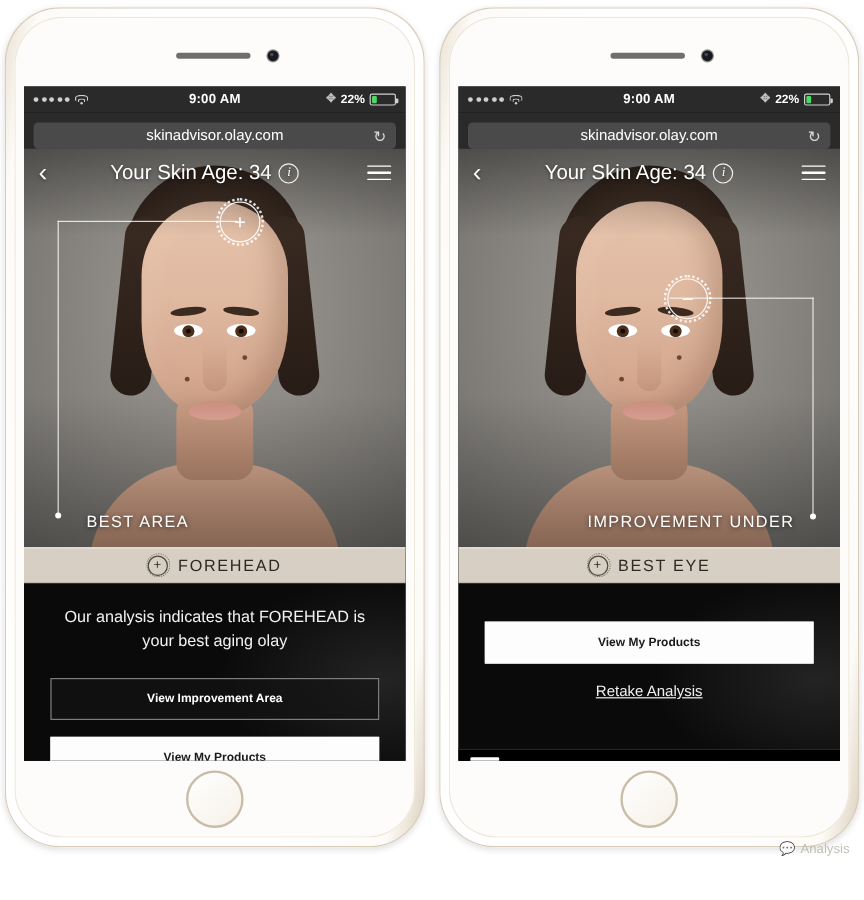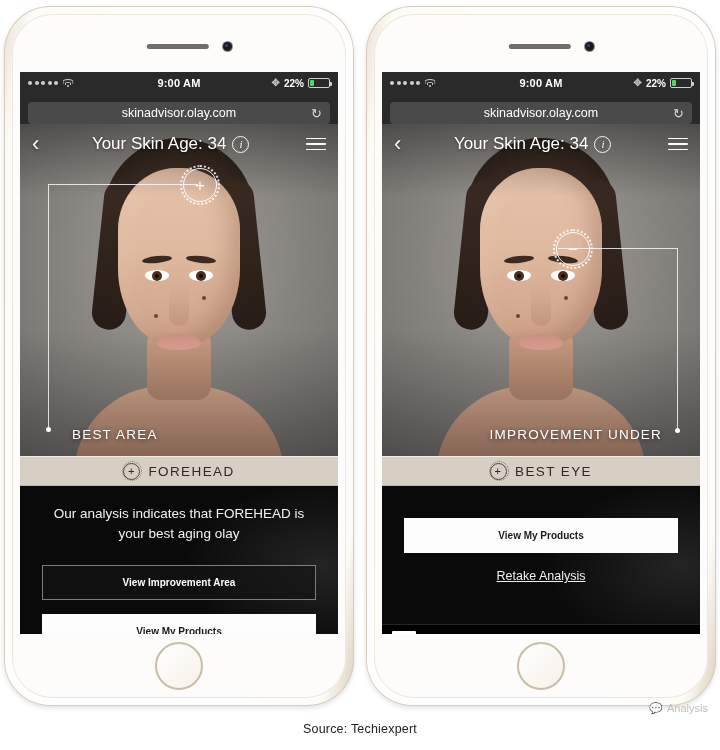--- a/index.html
+++ b/index.html
@@ -559,19 +559,18 @@
             </div>
 
           </div>
         </div>
       </div>
     </div>
 
     <div class="home-btn"></div>
   </div>
 
-  <div class="source-caption">Source: Techiexpert</div>
   <div class="watermark">
     <span class="wechat-ic">💬</span>
     <span>Analysis</span>
   </div>
 
 </div>
 
 </body></html>

